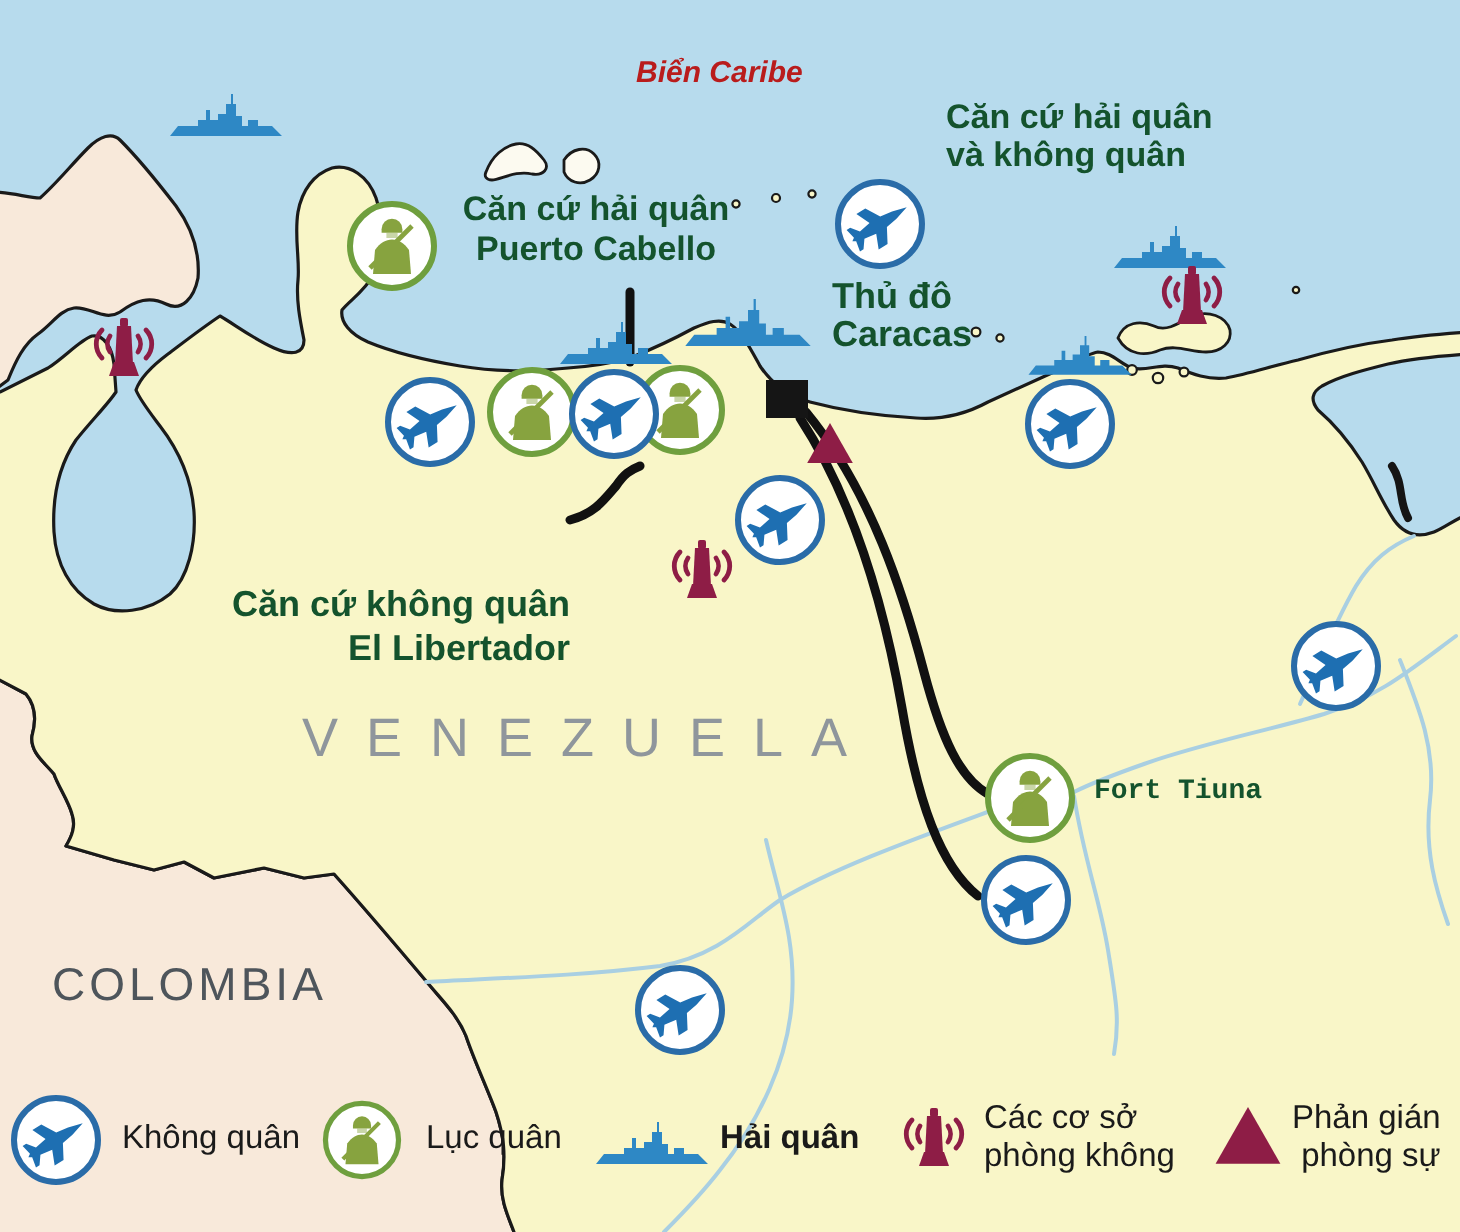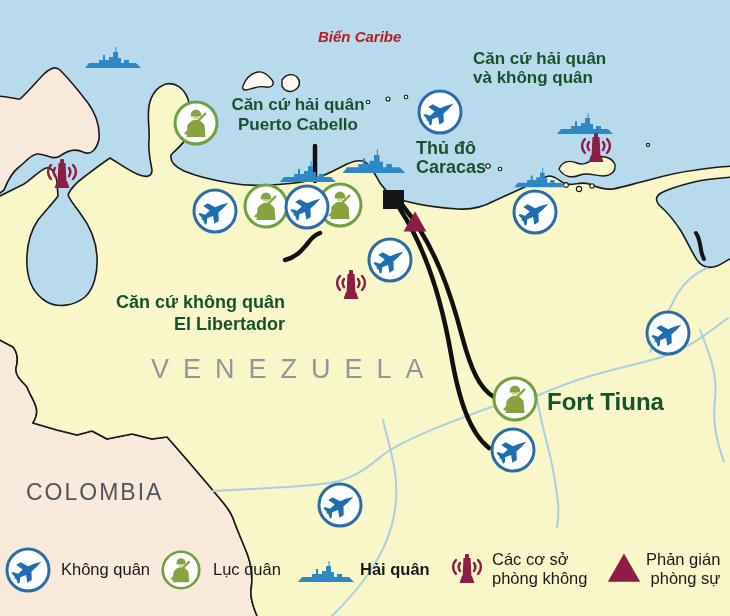--- a/index.html
+++ b/index.html
@@ -11,21 +11,21 @@
   .lbl{position:absolute;color:#14532d;font-weight:700;white-space:nowrap;}
   .lbl div{white-space:nowrap;}
   .sea-label{font-size:15px;font-style:italic;color:#b91c1c;}
   .base-label{font-size:17px;line-height:20px;}
   .caracas-label{font-size:18px;line-height:19px;}
   .ellib-label{font-size:18px;line-height:22px;text-align:right;width:205px;}
   .pcab-label{width:196px;text-align:center;}
   .country{font-weight:400;}
   .venezuela-label{font-size:27px;color:#8f969c;letter-spacing:14px;}
   .colombia-label{font-size:23px;color:#4e555b;letter-spacing:2px;}
-  .fort-label{font-size:24px;}
+  .fort-label{font-size:14px;font-family:Liberation Mono, monospace;}
   .carlota-label{font-size:18px;line-height:24px;}
   .legend-label{position:absolute;font-size:16.5px;line-height:19px;color:#1a1a1a;font-weight:400;white-space:nowrap;}
   .legend-icon{position:absolute;}
 </style>
 </head>
 <body>
 
 <div class="stage">
 
 <svg class="map" width="730" height="616" viewBox="0 0 730 616">

